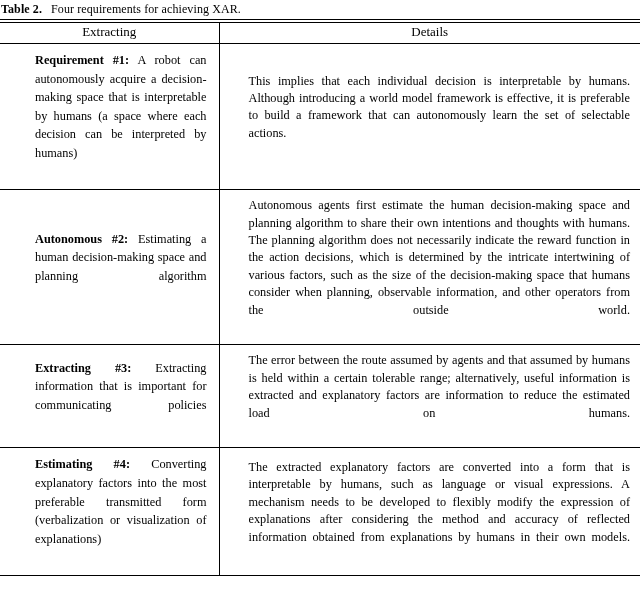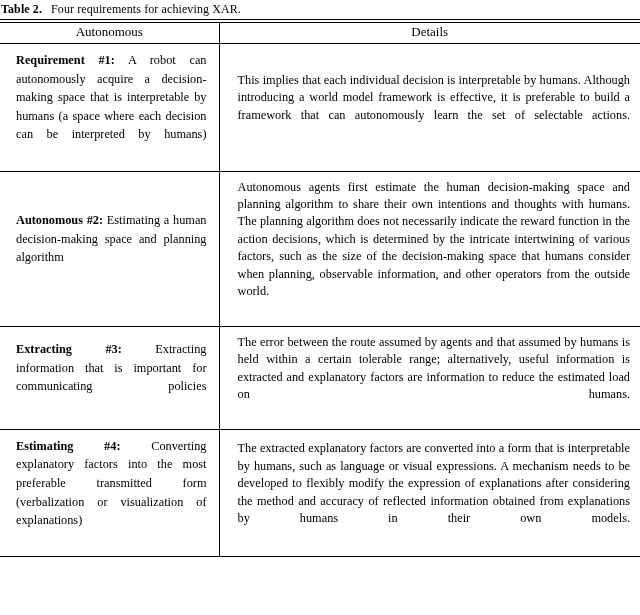--- a/index.html
+++ b/index.html
@@ -85,29 +85,30 @@
   }
   tbody tr:last-child td {
     border-bottom: 1.1px solid #000;
   }
   tbody td.req {
     border-right: 1.2px solid #000;
     padding-left: 16px;
     padding-right: 12px;
   }
   tbody td.det {
-    padding-left: 18px;
+    padding-left: 10px;
     padding-right: 10px;
   }
 
   .cell-text {
     text-align: justify;
     text-justify: inter-word;
     line-height: 17.4px;
     hyphens: manual;
+    margin-left: 19px;
   }
   td.req .cell-text {
     line-height: 18.6px;
   }
   .rq-label {
     font-weight: bold;
   }
   
   .cell-text::after {
     content: "";
@@ -132,21 +133,21 @@
 
     <thead>
       <tr class="toprule-row">
         <td colspan="2">
           <div class="rule-thin"></div>
           <div class="rule-gap"></div>
           <div class="rule-thin"></div>
         </td>
       </tr>
       <tr class="head-row">
-        <th class="th-req">Autonomous</th>
+        <th class="th-req">Extracting</th>
         <th class="th-det">Details</th>
       </tr>
     </thead>
 
     <tbody>
       <tr>
         <td class="req">
           <div class="cell-text"><span class="rq-label">Requirement #1:</span><span> A robot can autonomously acquire a decision-making space that is interpretable by humans (a space where each decision can be interpreted by humans)</span></div>
         </td>
         <td class="det">

